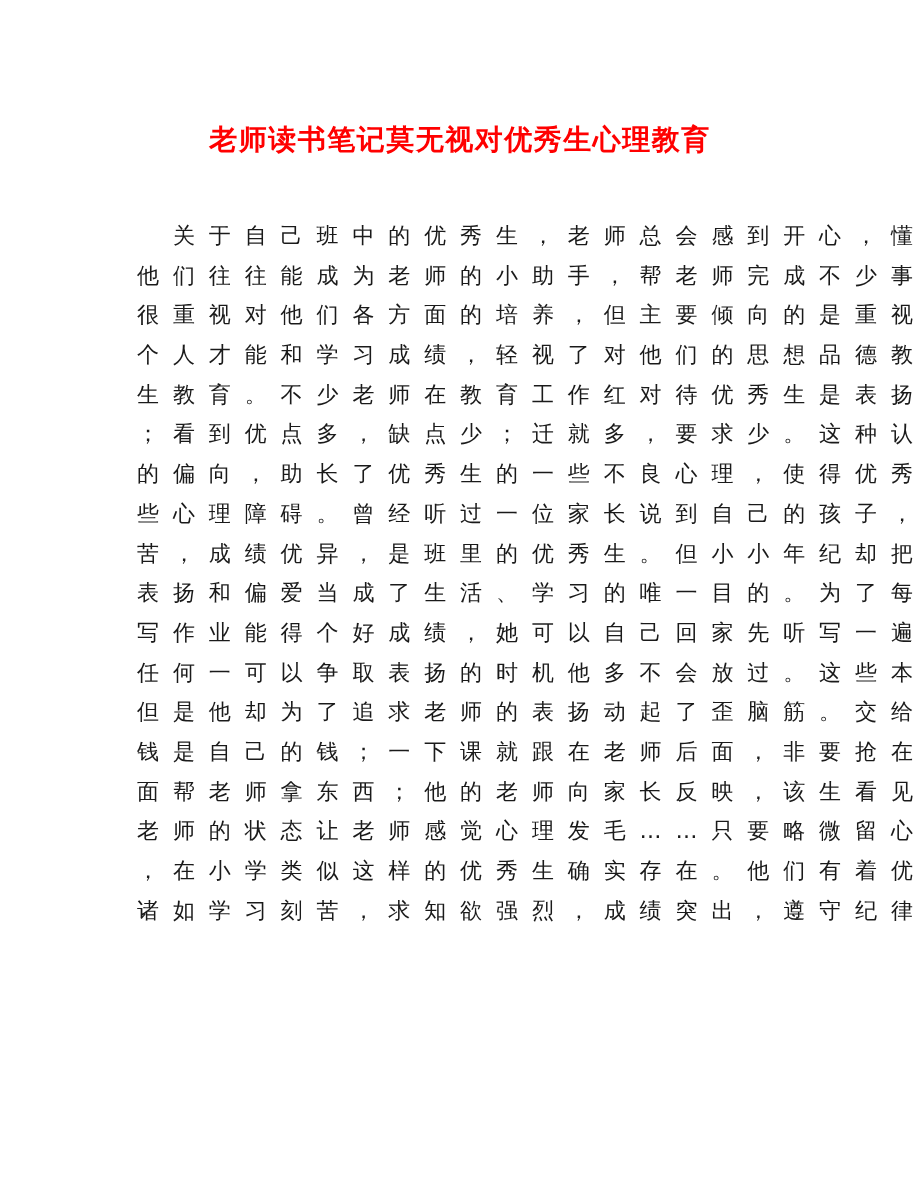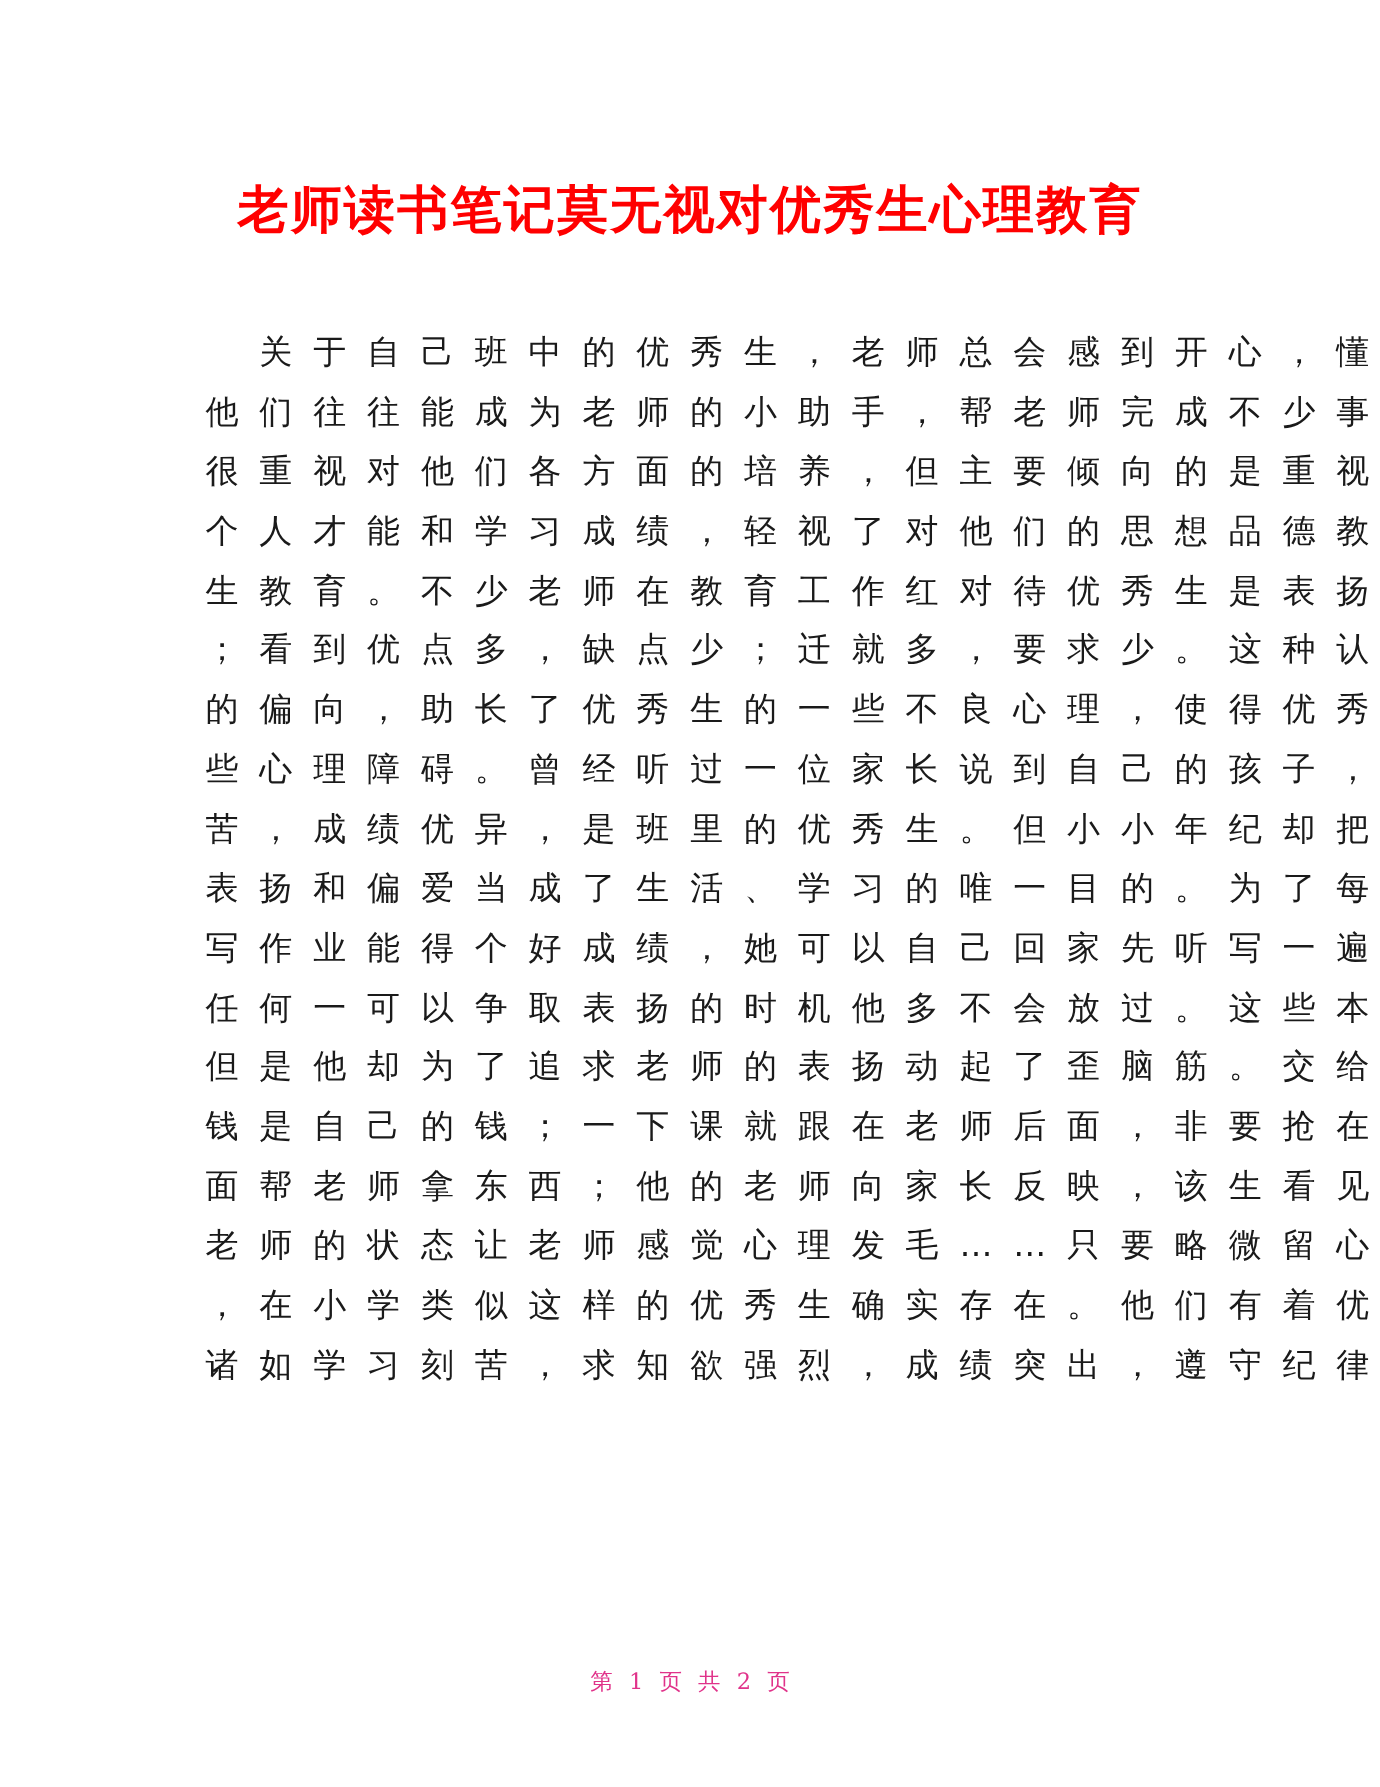--- a/index.html
+++ b/index.html
@@ -23,21 +23,21 @@
     }
     .title {
       position: absolute;
       left: 0;
       top: 120px;
       width: 920px;
       text-align: center;
       color: #ff0000;
       font-family: "DejaVu Sans", "Liberation Sans", sans-serif;
       font-weight: bold;
-      font-size: 34px;
+      font-size: 28px;
       line-height: 40px;
       letter-spacing: 1.5px;
       margin: 0;
     }
     .body-text {
       position: absolute;
       left: 137px;
       top: 216px;
       width: 650px;
       margin: 0;
@@ -86,21 +86,13 @@
     <span class="line">写作业能得个好成绩，她可以自己回家先听写一遍甚至多遍。</span>
     <span class="line">任何一可以争取表扬的时机他多不会放过。这些本来没错误，</span>
     <span class="line">但是他却为了追求老师的表扬动起了歪脑筋。交给老师拾到的</span>
     <span class="line">钱是自己的钱；一下课就跟在老师后面，非要抢在其他同学前</span>
     <span class="line">面帮老师拿东西；他的老师向家长反映，该生看见老师就盯着</span>
     <span class="line">老师的状态让老师感觉心理发毛……只要略微留心就不难发现</span>
     <span class="line">，在小学类似这样的优秀生确实存在。他们有着优秀的一面，</span>
     <span class="line">诸如学习刻苦，求知欲强烈，成绩突出，遵守纪律等；但是也</span>
   </div>
 
-  <div class="footer">
-    <span>第</span>
-    <span>1</span>
-    <span>页</span>
-    <span>共</span>
-    <span>2</span>
-    <span>页</span>
-  </div>
 </div>
 
 </body></html>

